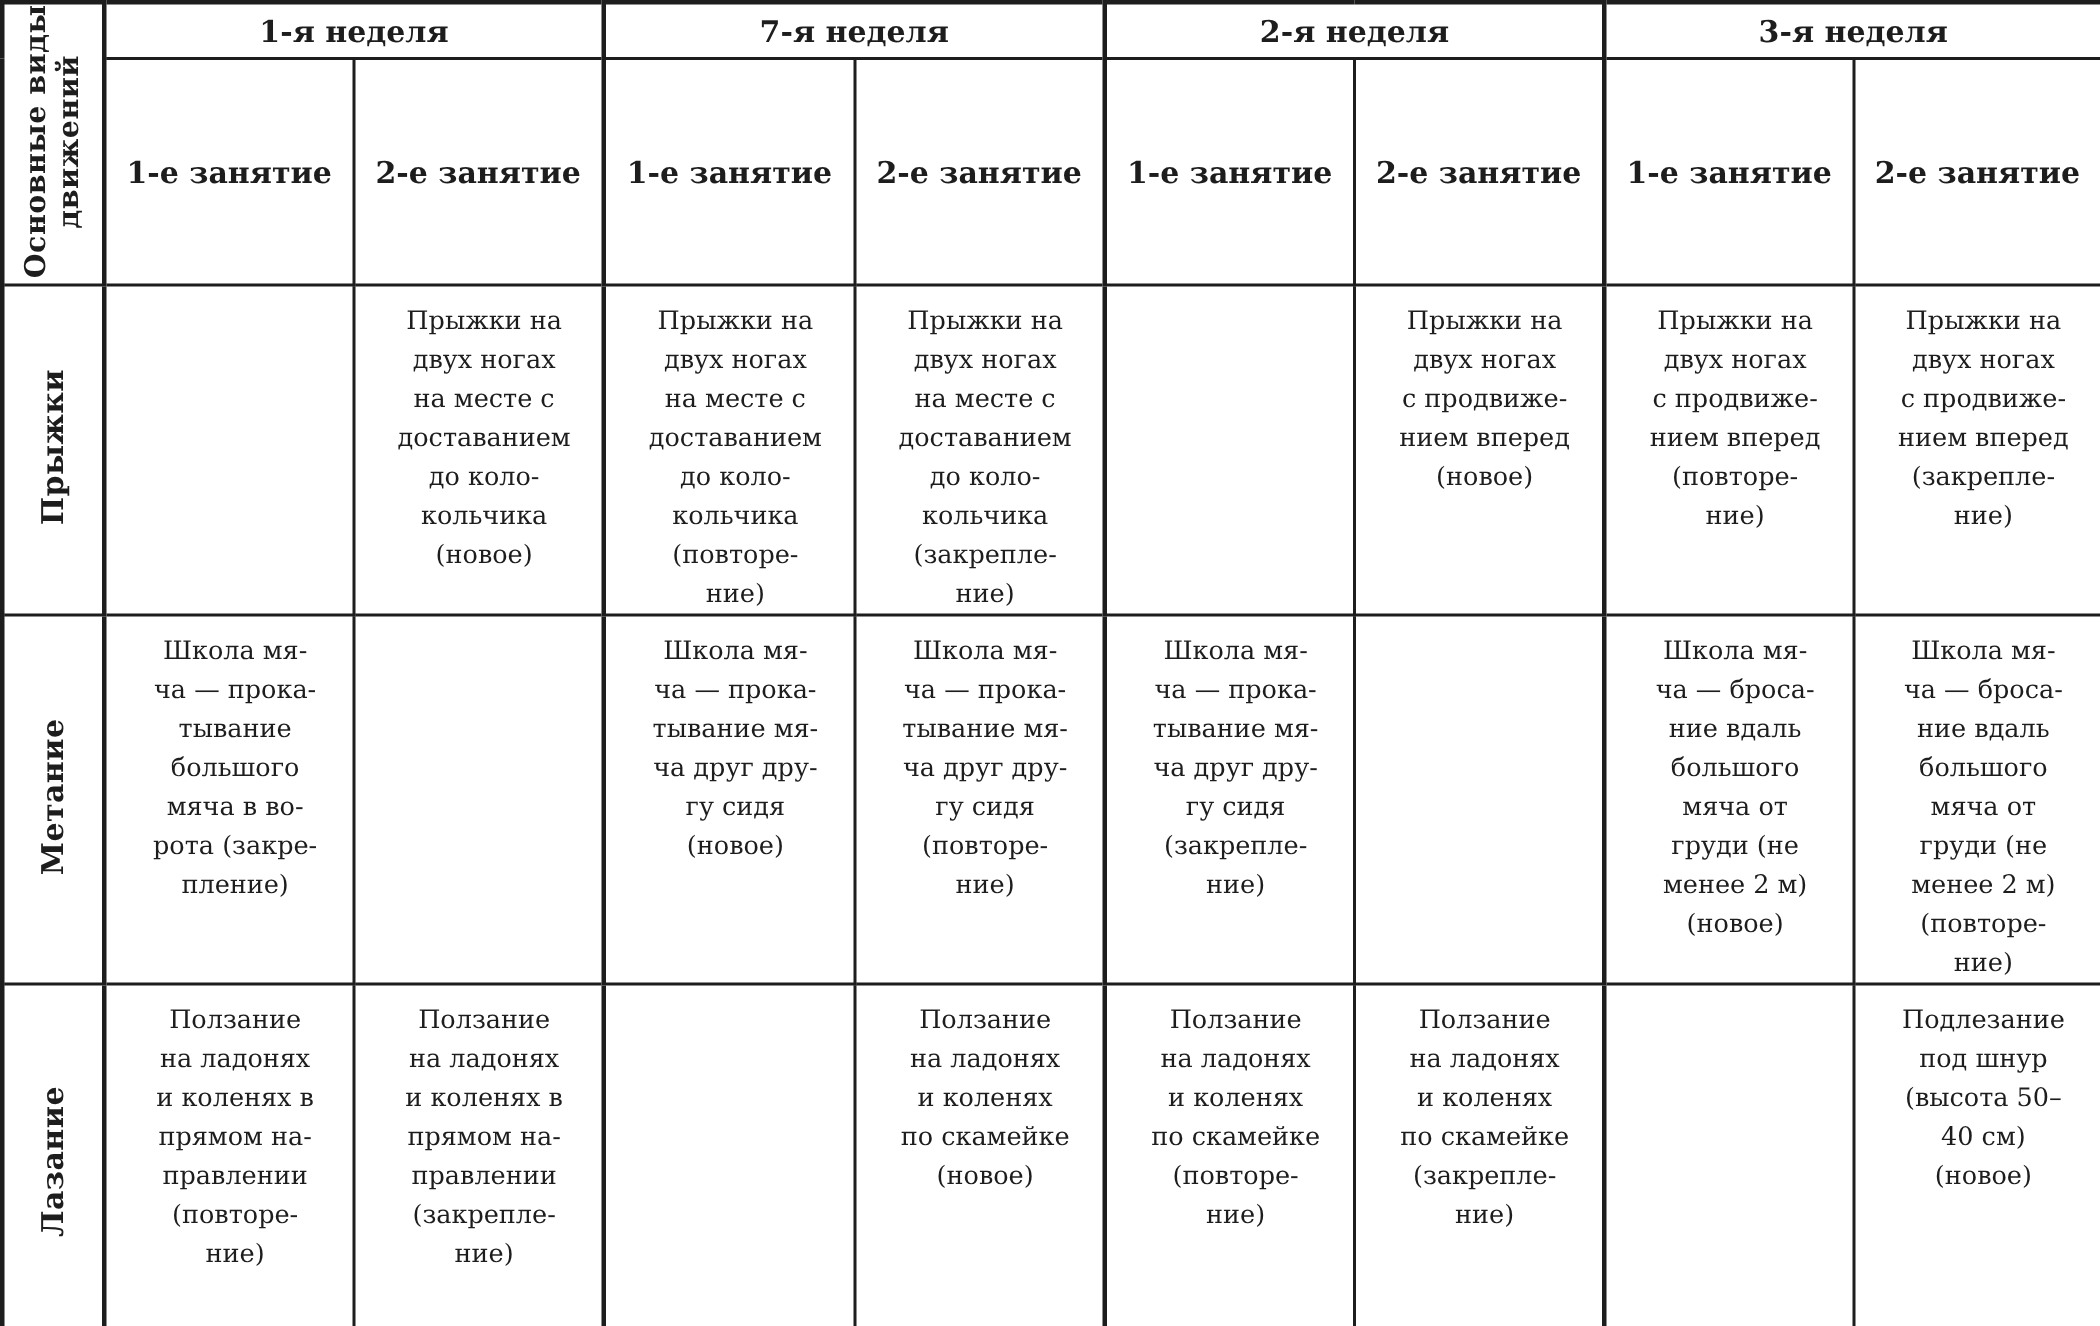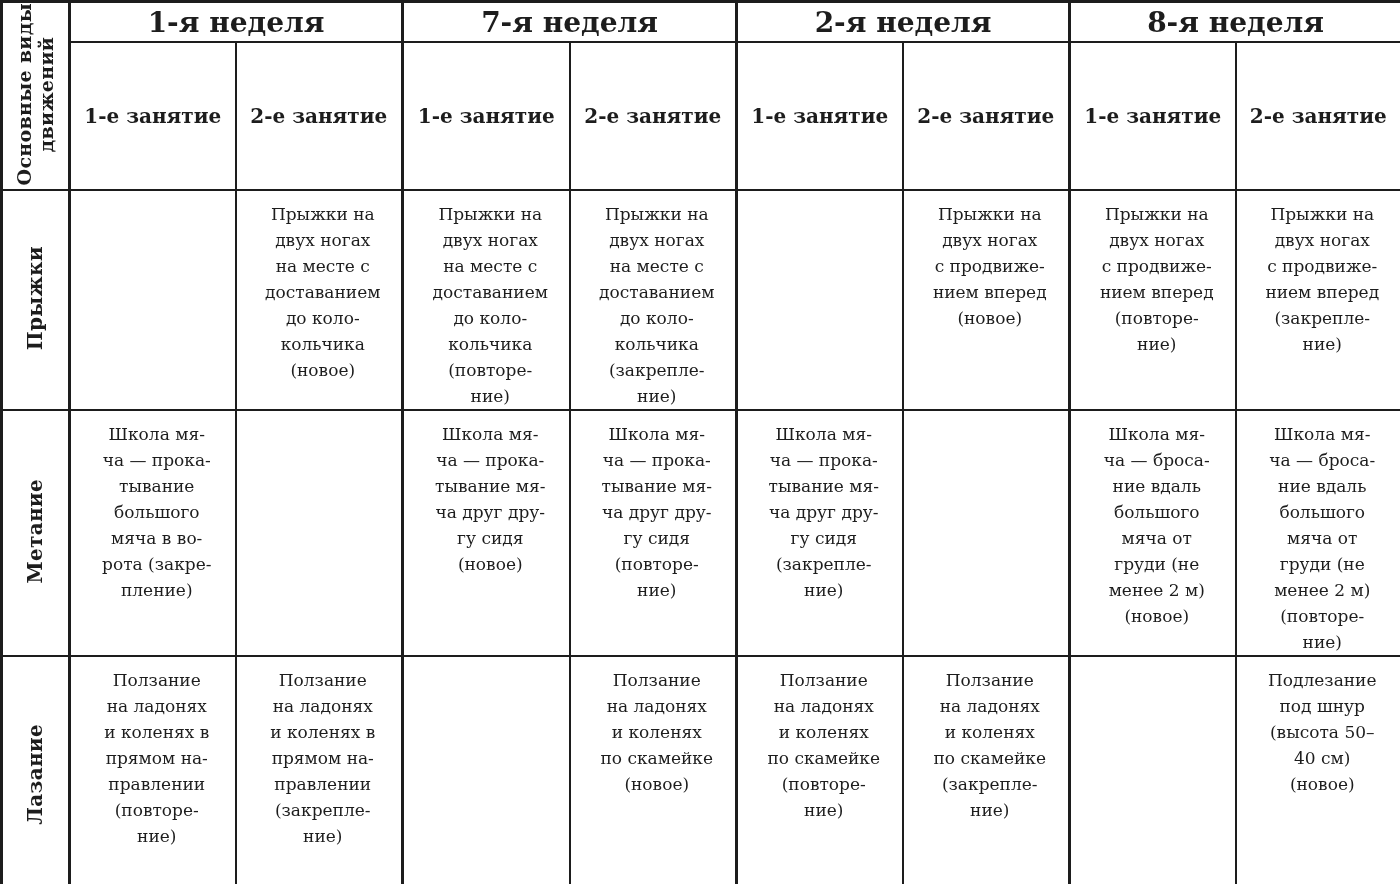--- a/index.html
+++ b/index.html
@@ -33,21 +33,21 @@
   .wk-sep { border-left-width: 3px !important; }
   .lbl-sep { border-right-width: 3px !important; }
 
   thead tr.weeks-row { height: 36px; }
   thead tr.sessions-row { height: 144px; margin-top: 45px; }
   tbody tr.r-jumps { height: 218px; }
   tbody tr.r-throwing { height: 244px; }
   tbody tr.r-climbing { height: 242px; }
 
   th.week {
-    font-size: 28px;
+    font-size: 20px;
     font-weight: bold;
     text-align: center;
     vertical-align: middle;
     padding: 2px 0;
   }
   th.session {
     font-size: 20px;
     font-weight: bold;
     text-align: center;
     vertical-align: middle;
@@ -96,21 +96,21 @@
     </colgroup>
     <thead>
       <tr class="weeks-row">
         <th class="corner lbl-sep" rowspan="2">
           <span class="vert">Основные виды
 движений</span>
         </th>
         <th class="week" colspan="2">1-я неделя</th>
         <th class="week wk-sep" colspan="2">7-я неделя</th>
         <th class="week wk-sep" colspan="2">2-я неделя</th>
-        <th class="week wk-sep" colspan="2">8-я неделя</th>
+        <th class="week wk-sep" colspan="2">3-я неделя</th>
       </tr>
       <tr class="sessions-row">
         <th class="session">1-е занятие</th>
         <th class="session">2-е занятие</th>
         <th class="session wk-sep">1-е занятие</th>
         <th class="session">2-е занятие</th>
         <th class="session wk-sep">1-е занятие</th>
         <th class="session">2-е занятие</th>
         <th class="session wk-sep">1-е занятие</th>
         <th class="session">2-е занятие</th>

